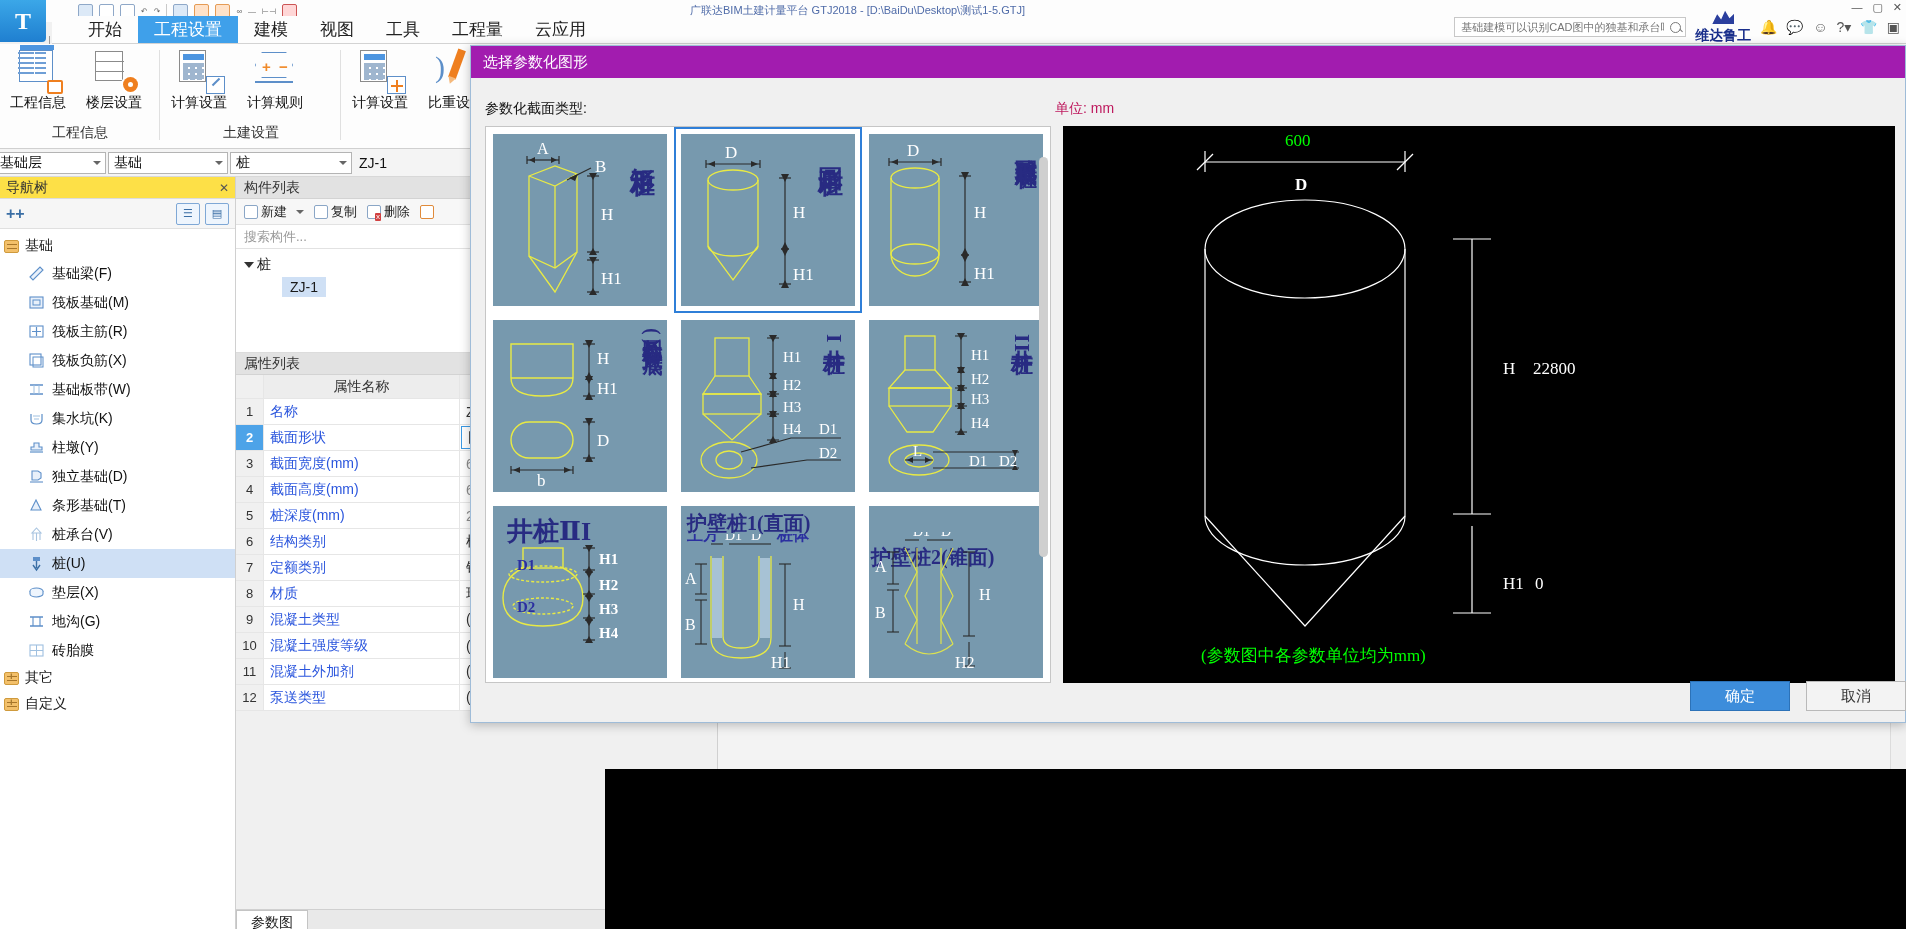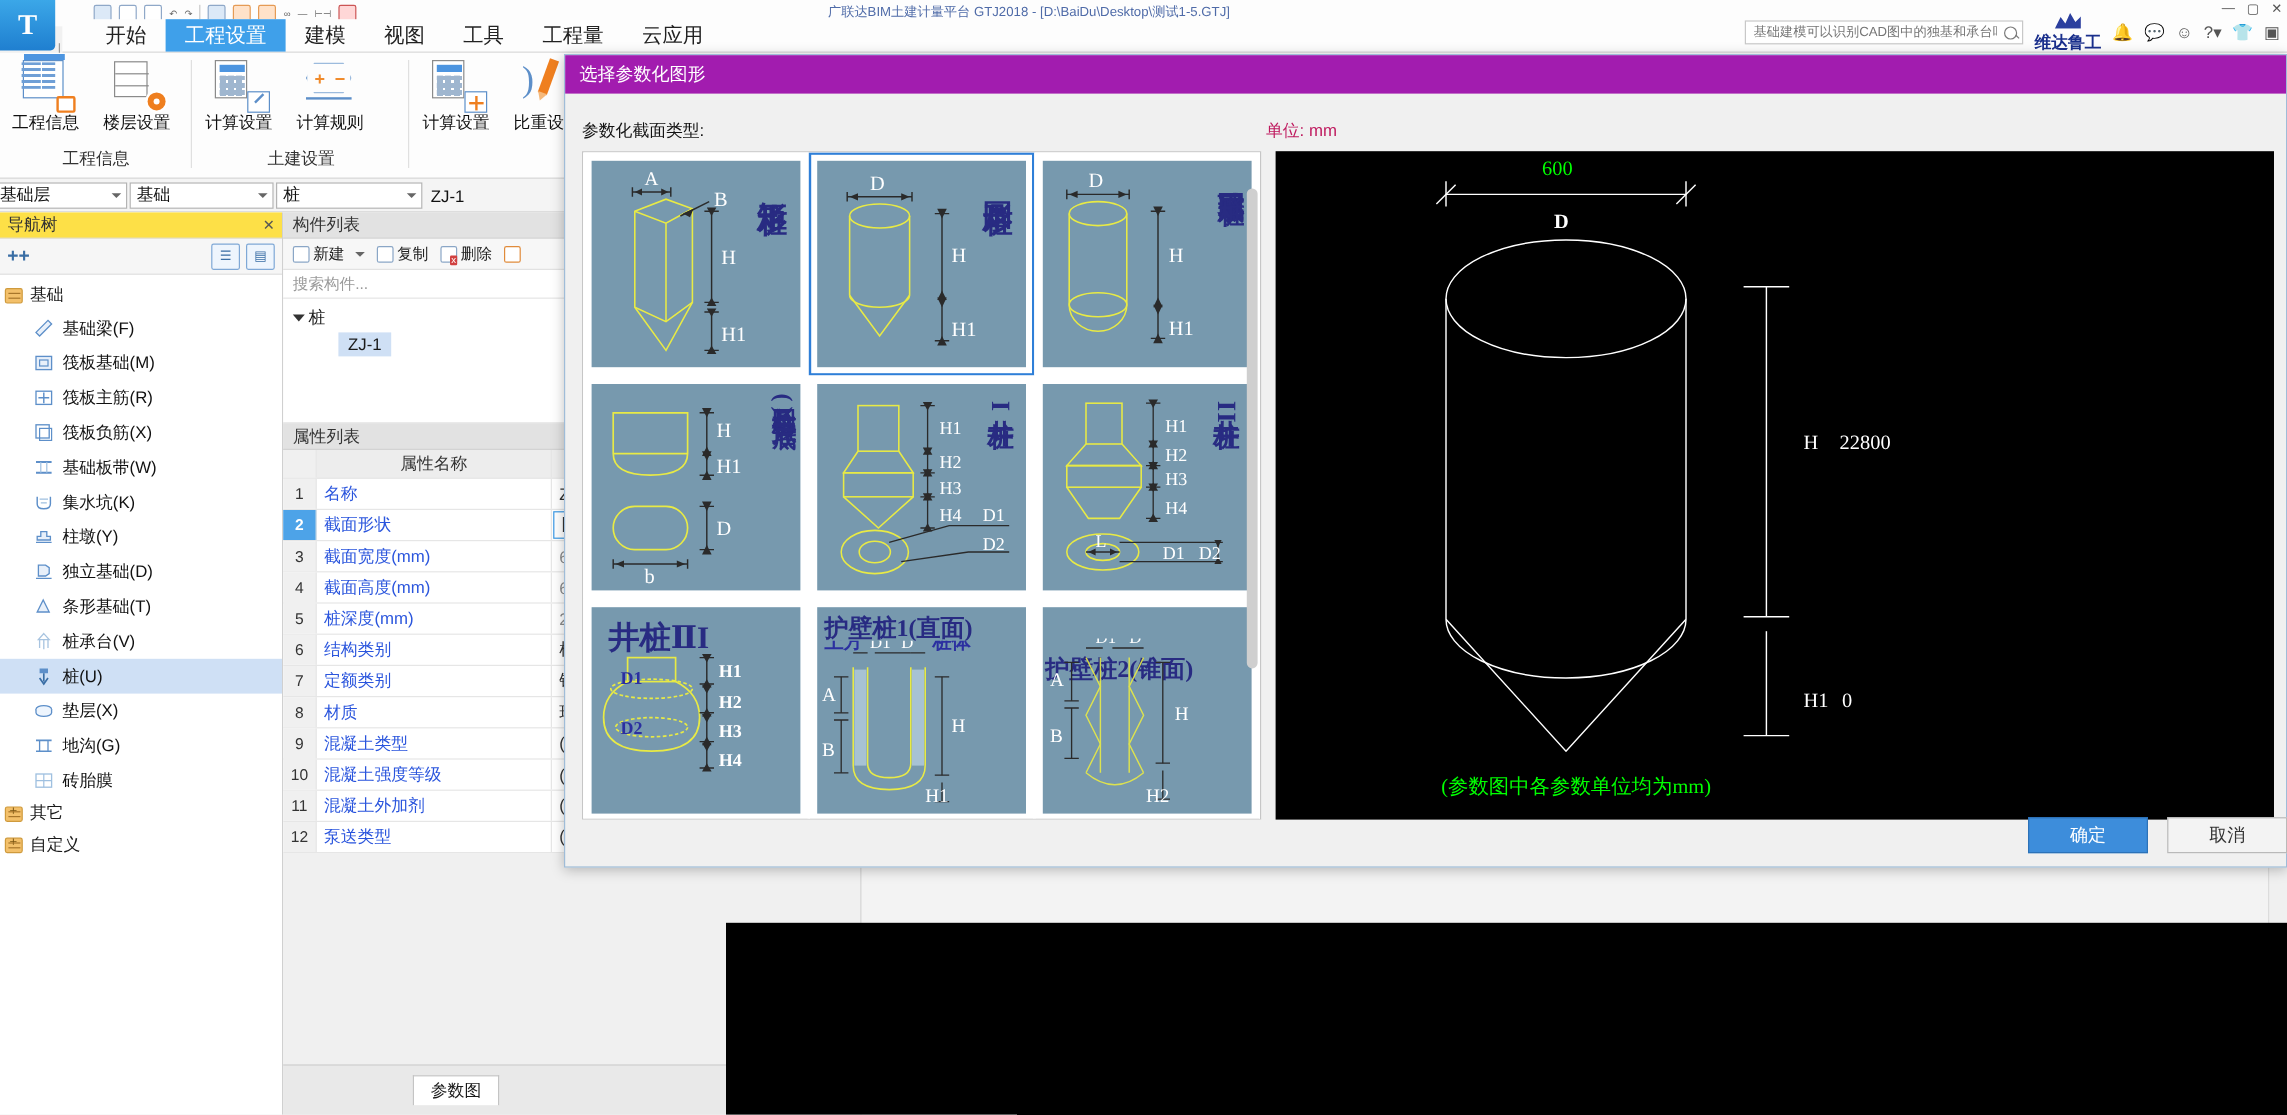--- a/index.html
+++ b/index.html
@@ -205,22 +205,22 @@
   .pval{ flex:1; display:flex; align-items:center; padding-left:6px; color:#333;}
   .prow.sel .pidx{ background:#4da3e8; color:#fff; font-weight:bold;}
   .prow.sel .pname{ color:#2a55dd; }
   .prow.hdr{ background:#ededed; font-weight:normal; color:#333; height:24px;}
   .prow.hdr .pname,.prow.hdr .pval{ color:#333; justify-content:center; padding-left:0;}
   .pval.gray{ color:#8d8d8d; }
   .pval.editing{ background:#fff; border:1.5px solid #3b9ae5; margin:1px; }
 
   
   #midbottom{
-    position:absolute; left:0; bottom:0; width:482px; height:42px; background:#e9e9e9;
-    border-top:1px solid #d0d0d0; display:flex; align-items:center; padding-left:108px;
+    position:absolute; left:0; bottom:0; width:482px; height:20px; background:#e9e9e9;
+    border-top:1px solid #d0d0d0; display:flex; align-items:flex-start; 
   }
   #midbottom .mtab{ background:#fff; border:1px solid #c4c4c4; border-bottom:0; height:25px;
     display:flex;align-items:center;padding:0 14px;font-size:14px;}
 
   
   #canvas{
     position:absolute; left:718px; top:177px; width:1188px; height:752px; background:#f3f3f3;
   }
   #canvasdark{
     position:absolute; left:605px; bottom:0; width:1301px; height:160px; background:#000;

